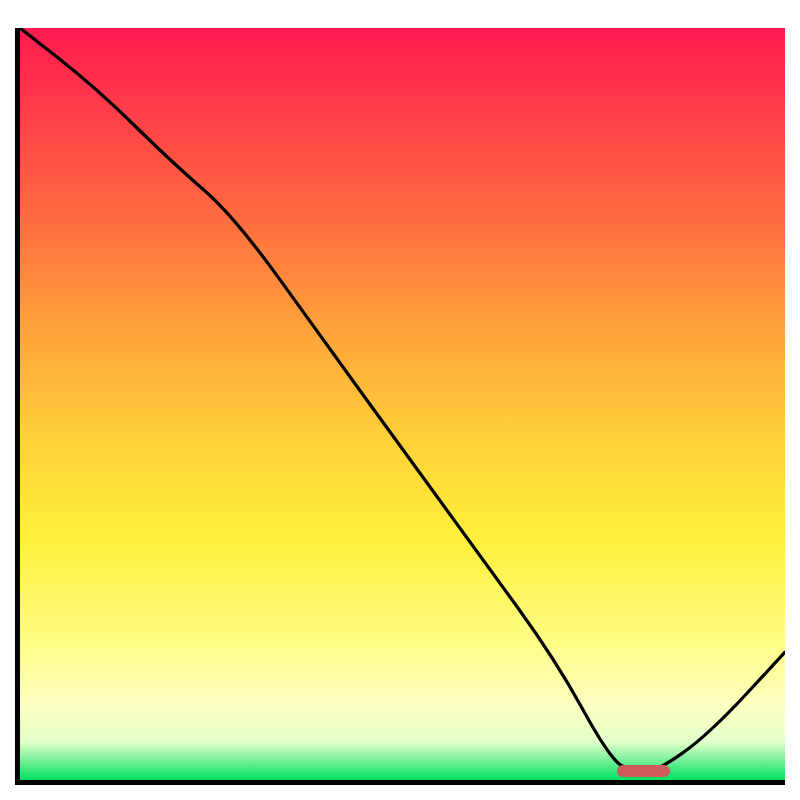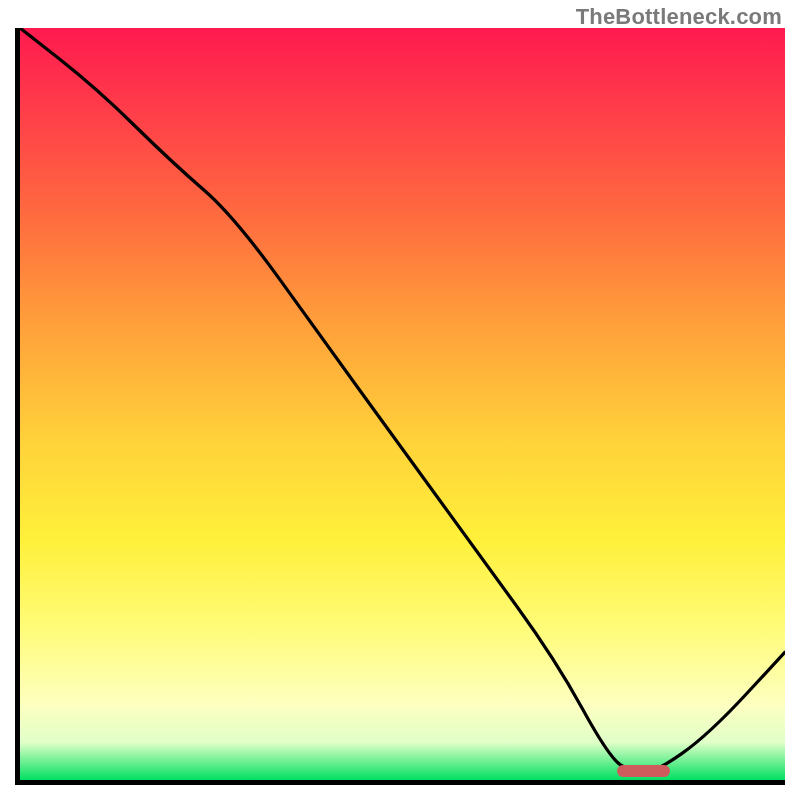--- a/index.html
+++ b/index.html
@@ -68,21 +68,20 @@
     height: 12px;
     border-radius: 6px;
     background: #ce5c5c;
   }
 </style>
 </head>
 <body>
 
 <div class="chart-container">
 
-  <div class="attribution">TheBottleneck.com</div>
 
   <div class="plot-frame">
     <div class="gradient-bg"></div>
 
     <svg class="curve" viewBox="0 0 765 752" preserveAspectRatio="none">
       <path fill="none" stroke="#000" stroke-width="3.2" stroke-linejoin="round" stroke-linecap="round" d="M 0 0 Q 0 0 38.25 30.079999999999984 Q 76.5 60.15999999999997 114.75 97.75999999999999 Q 153 135.36 183.60000000000002 161.68 Q 214.20000000000002 188 260.1 251.92000000000002 Q 306 315.84000000000003 344.25 368.48 Q 382.5 421.12 420.75 473.76 Q 459 526.4 497.25 579.04 Q 535.5 631.68 562.2750000000001 680.56 Q 589.0500000000001 729.44 600.5250000000001 736.96 Q 612 744.48 623.4749999999999 744.48 Q 634.9499999999999 744.48 661.7249999999999 725.6800000000001 Q 688.5 706.88 726.75 665.52 T 765 624.16"></path>
     </svg>
 
     <div class="marker" style="left: 596.7px; width: 53.55px; top: 736.976px;"></div>
   </div>

